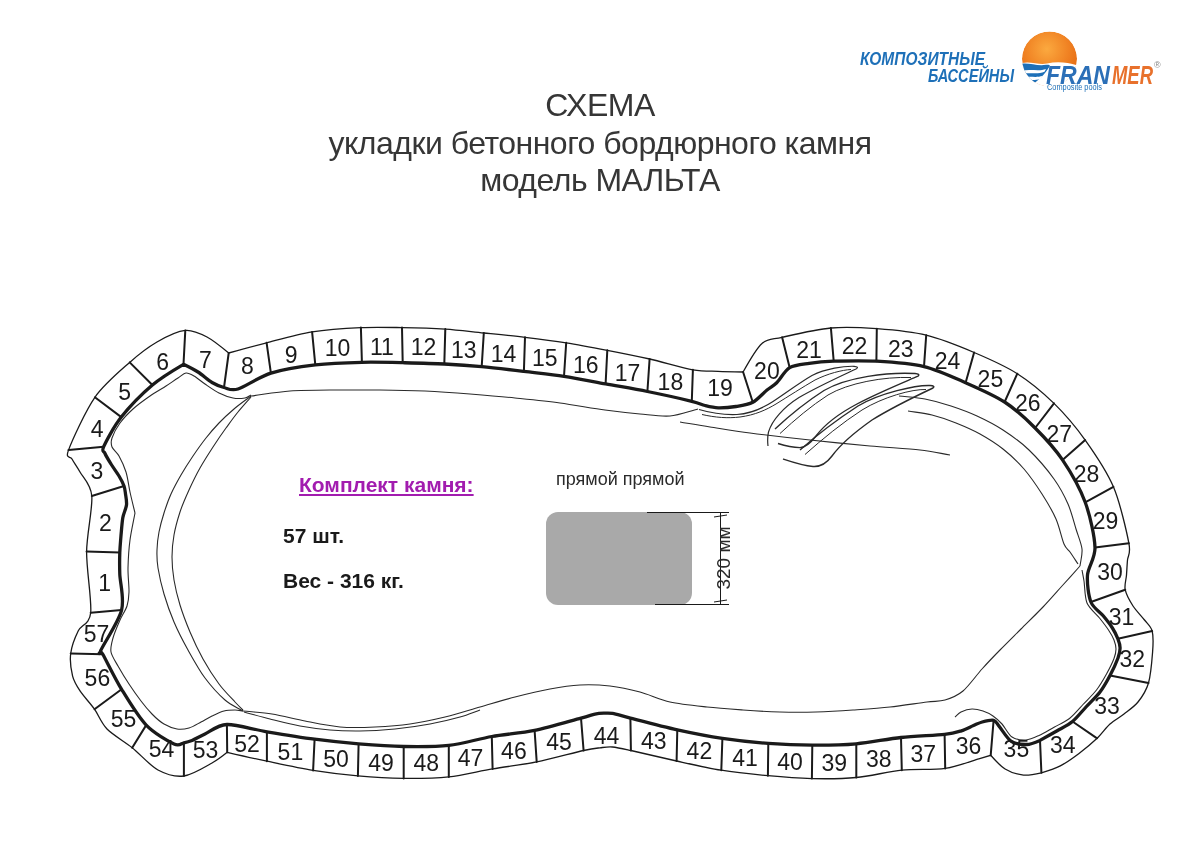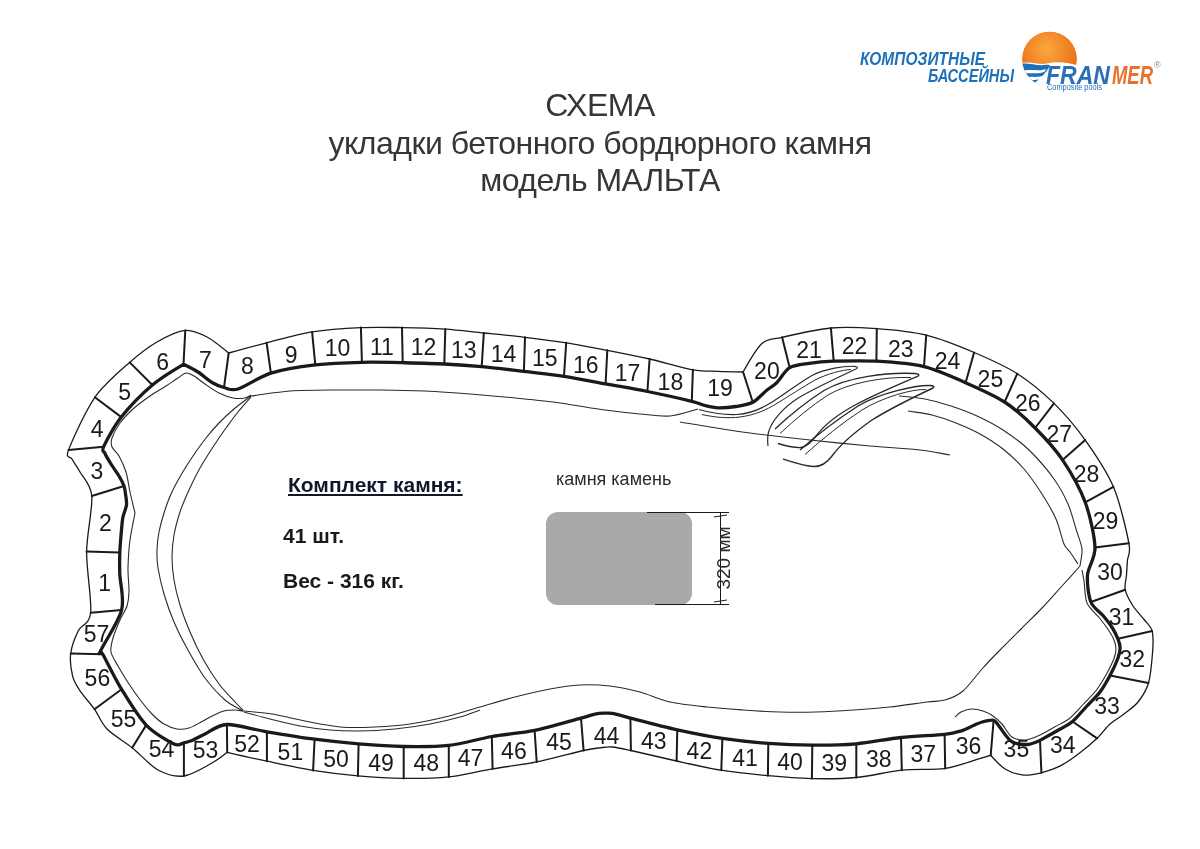--- a/index.html
+++ b/index.html
@@ -40,27 +40,27 @@
       <path d="M180,58.5 C188,55 196,58.5 202.5,55.8 L200.5,58.8 C194,61.5 187,58.5 181.5,61.5 Z" fill="#ffffff"></path>
     </g>
 
     <text x="206" y="64" font-size="26.5" font-weight="bold" font-style="italic" textLength="64" lengthAdjust="spacingAndGlyphs" fill="#2b6fb7">FRAN</text>
     <text x="272" y="64" font-size="26.5" font-weight="bold" font-style="italic" textLength="41" lengthAdjust="spacingAndGlyphs" fill="#e8712c">MER</text>
     <text x="314" y="48" font-size="9" fill="#888888">®</text>
 
     <text x="207" y="69.5" font-size="8.2" fill="#1e70b8" textLength="55" lengthAdjust="spacingAndGlyphs">Composite pools</text>
   </svg>
 
-  <div class="abs" style="left:288px; top:473px; font-size:21px; font-weight:bold; color:#0f172a; text-decoration:underline;">Комплект камня:</div>
-
-  <div class="abs" style="left:283px; top:524px; font-size:21px; font-weight:bold; color:#1a1a1a;">41 шт.</div>
+  <div class="abs" style="left:299px; top:473px; font-size:21px; font-weight:bold; color:#a21caf; text-decoration:underline;">Комплект камня:</div>
+
+  <div class="abs" style="left:283px; top:524px; font-size:21px; font-weight:bold; color:#1a1a1a;">57 шт.</div>
 
   <div class="abs" style="left:283px; top:569px; font-size:21px; font-weight:bold; color:#1a1a1a;">Вес - 316 кг.</div>
 
-  <div class="abs" style="left:556px; top:469px; font-size:18px; color:#2a2a2a;">камня камень</div>
+  <div class="abs" style="left:556px; top:469px; font-size:18px; color:#2a2a2a;">прямой прямой</div>
 
   <svg class="abs" style="left:540px; top:505px;" width="210" height="110" viewBox="0 0 210 110">
     <rect x="6" y="7" width="146" height="93" rx="12" fill="#a9a9a9"></rect>
 
     <g stroke="#1a1a1a" stroke-width="1">
       <line x1="107" y1="7.5" x2="189" y2="7.5"></line>
       <line x1="115" y1="99.5" x2="189" y2="99.5"></line>
       <line x1="180.5" y1="7.5" x2="180.5" y2="99.5"></line>
       <line x1="174" y1="12" x2="187" y2="10"></line>
       <line x1="174" y1="97" x2="187" y2="95"></line>

